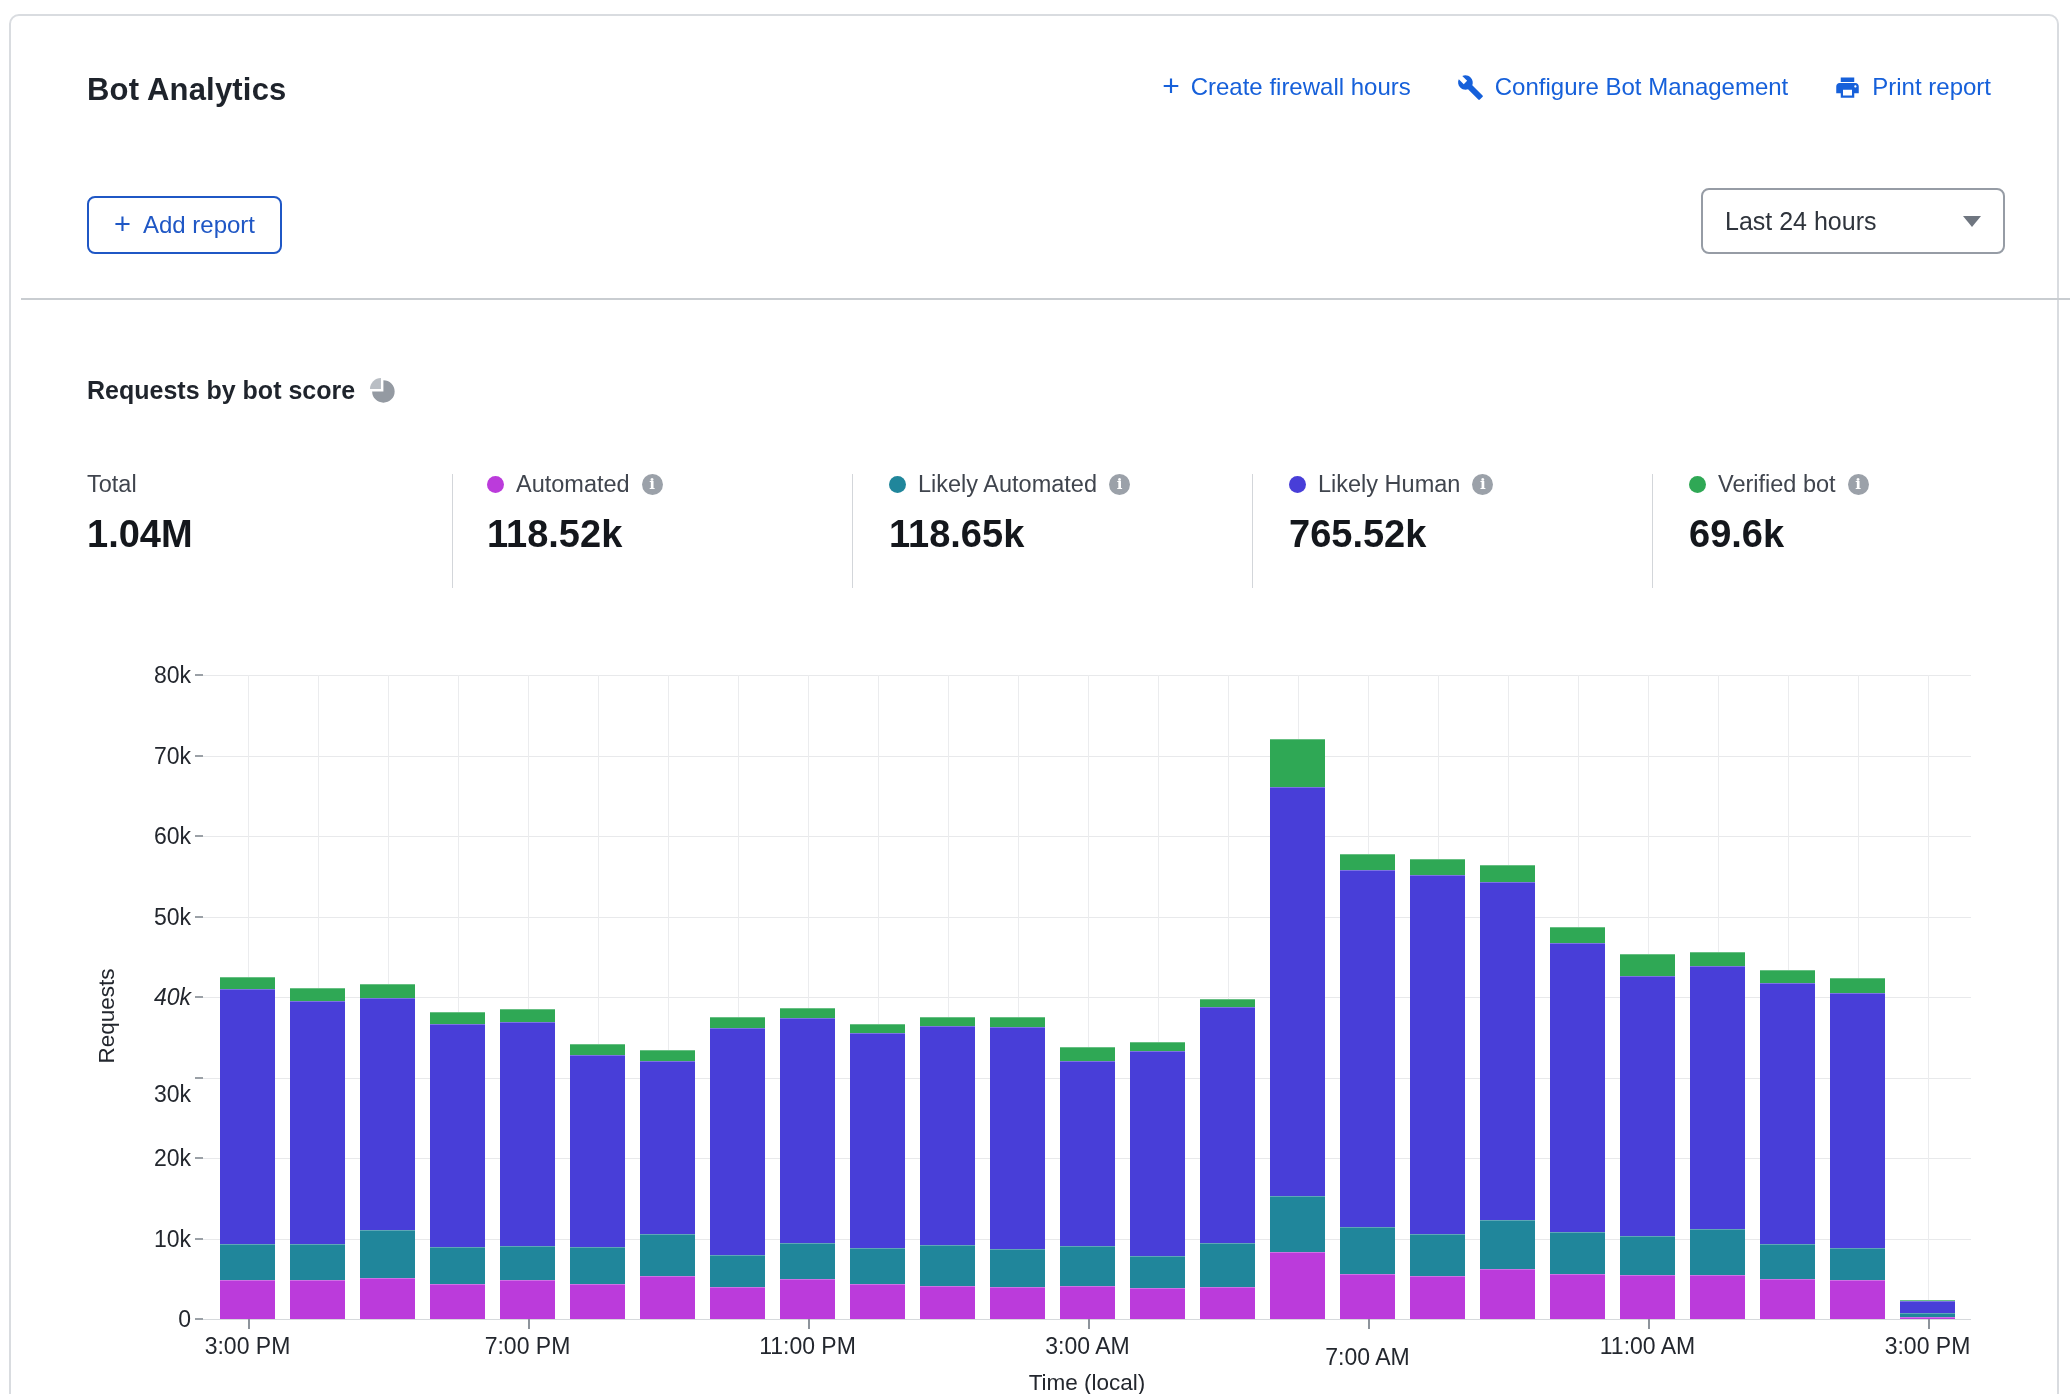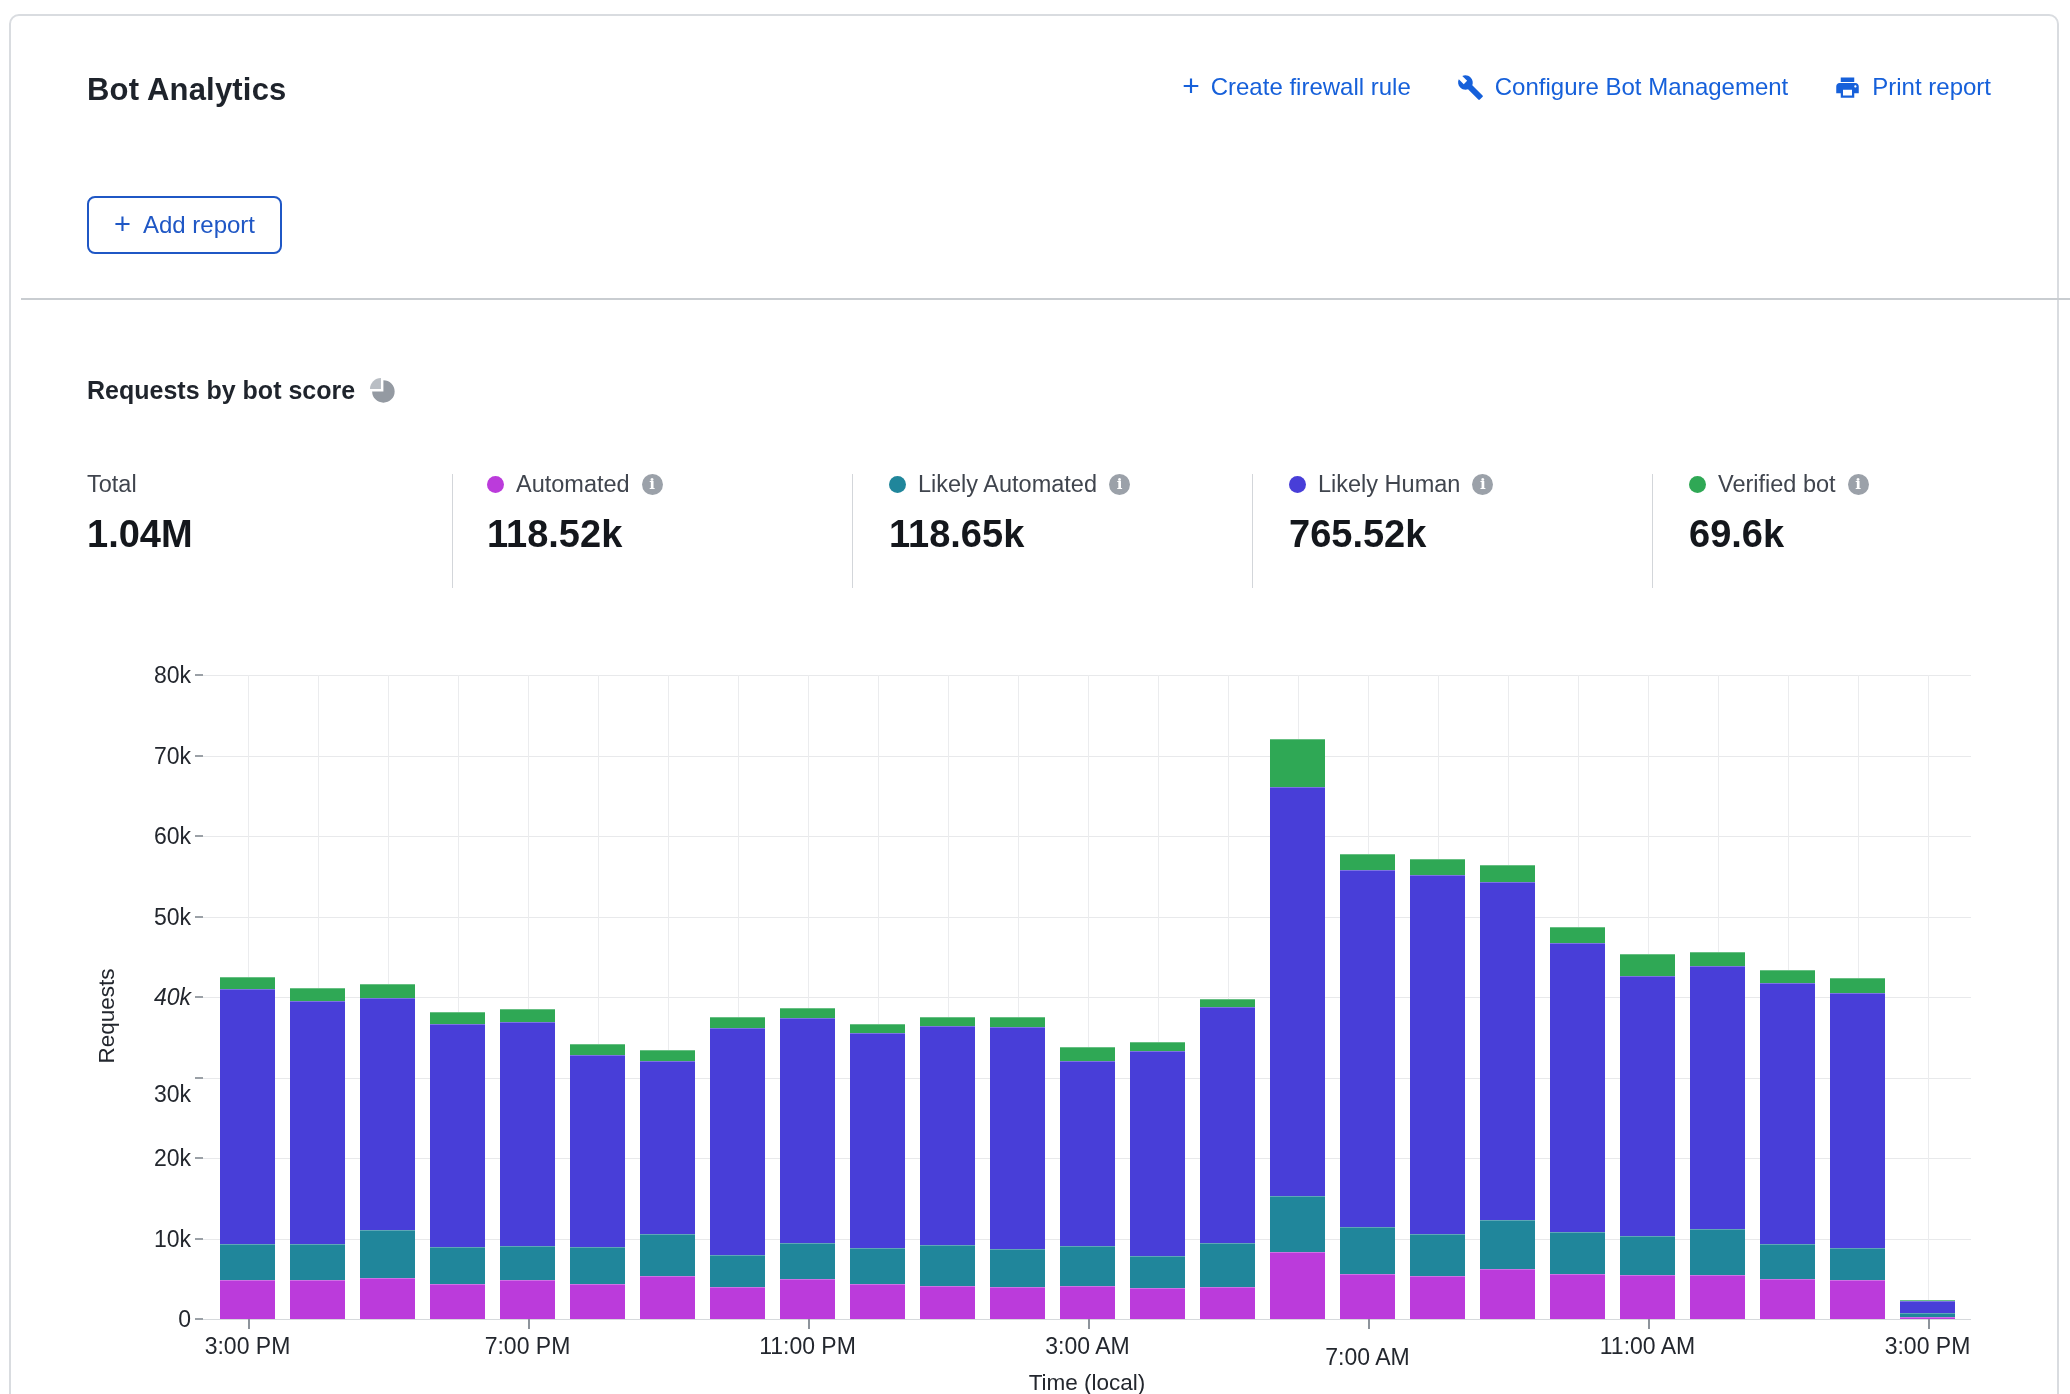--- a/index.html
+++ b/index.html
@@ -88,21 +88,21 @@
 </head>
 <body>
 
 <div class="card">
 
   <div class="page-title">Bot Analytics</div>
 
   <div class="header-actions">
     <div class="hlink">
       <span class="plus">+</span>
-      <span>Create firewall rule</span>
+      <span>Create firewall hours</span>
     </div>
     <div class="hlink">
       <span>
         <svg width="27" height="27" viewBox="0 0 24 24">
             <path fill="#1660da" d="M22.7 19l-9.1-9.1c.9-2.3.4-5-1.5-6.9-2-2-5-2.4-7.4-1.3L9 6 6 9 1.6 4.7C.4 7.1.9 10.1 2.9 12.1c1.9 1.9 4.6 2.4 6.9 1.5l9.1 9.1c.4.4 1 .4 1.4 0l2.3-2.3c.5-.4.5-1.1.1-1.4z"></path>
           </svg>
       </span>
       <span>Configure Bot Management</span>
     </div>
     <div class="hlink">
@@ -113,20 +113,24 @@
       </span>
       <span>Print report</span>
     </div>
   </div>
 
   <button class="btn-add-filter">
     <span class="plus">+</span>
     <span>Add report</span>
   </button>
 
+  <div class="time-select">
+    <span>Last 24 hours</span>
+    <span class="caret-down"></span>
+  </div>
 
   <div class="header-divider"></div>
 
   <div class="section-title-row">
     <span class="section-title">Requests by bot score</span>
     <span>
       <svg width="27" height="27" viewBox="0 0 24 24">
         <path fill="#949aa2" d="M12.8 12.8 L12.8 2.8 A10 10 0 1 1 2.8 12.8 Z"></path>
         <path fill="#b9bec4" d="M10.6 10.6 L10.6 0.9 A9.7 9.7 0 0 0 0.9 10.6 Z"></path>
       </svg>

